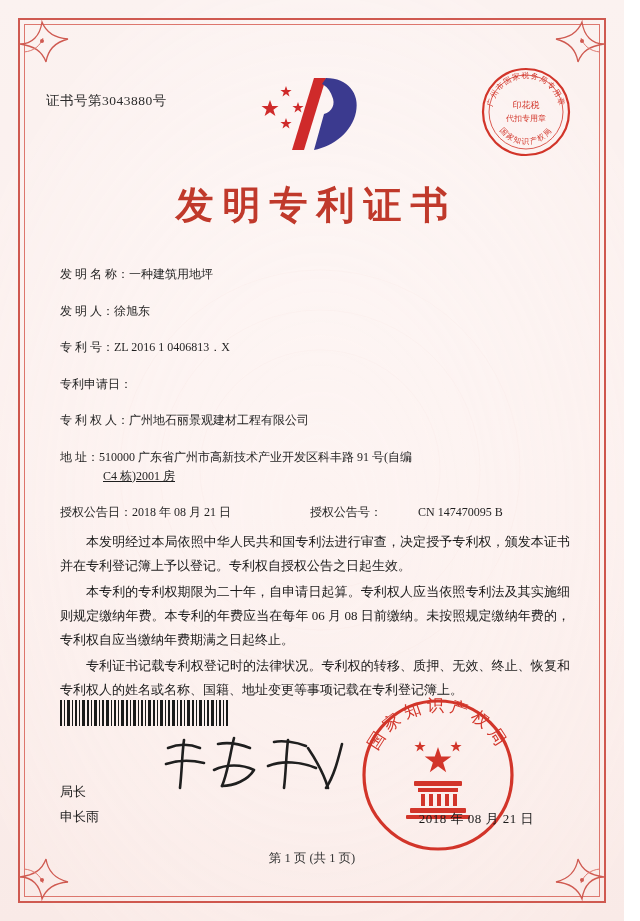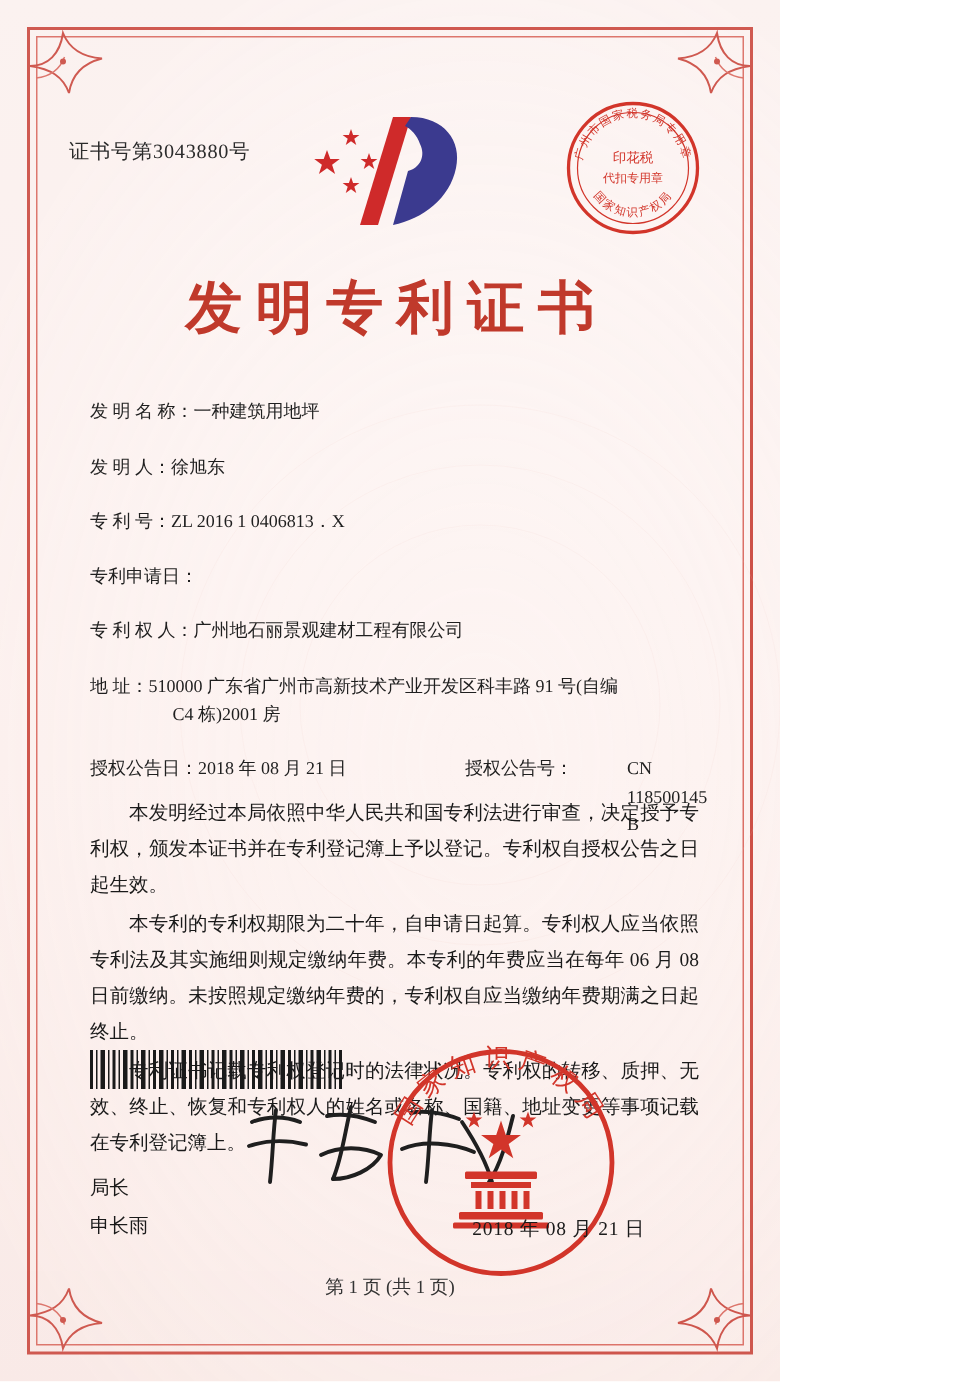--- a/index.html
+++ b/index.html
@@ -8,21 +8,21 @@
   }
   body {
     width: 640px;
     height: 921px;
     background: #ffffff;
     font-family: "Liberation Serif", serif;
   }
 
   .page {
     position: relative;
-    width: 520px;
+    width: 624px;
     height: 921px;
     overflow: hidden;
     background:
       linear-gradient(180deg, #fdf7f6 0%, #fdf3f1 55%, #fbeeeb 100%);
   }
 
   
   .border-outer {
     position: absolute;
     left: 18px; top: 18px; right: 18px; bottom: 18px;
@@ -125,21 +125,22 @@
     flex: 0 0 auto;
     white-space: pre;
     color: #1f1f1f;
   }
   .field-value {
     flex: 1 1 auto;
     color: #1f1f1f;
   }
   .field-value .sub {
     display: block;
-    margin-left: 16px;
+    margin-left: 4px;
+    text-decoration: underline;
   }
   .row-two {
     display: flex;
     align-items: flex-start;
     margin-bottom: 18px;
     line-height: 1.55;
   }
   .row-two .cell-a { flex: 0 0 250px; display: flex; }
   .row-two .cell-b { flex: 1 1 auto; display: flex; gap: 36px; }
 
@@ -341,21 +342,21 @@
         </span>
       </div>
 
       <div class="row-two">
         <span class="cell-a">
           <span class="field-label">授权公告日：</span>
           <span class="field-value">2018 年 08 月 21 日</span>
         </span>
         <span class="cell-b">
           <span class="field-label">授权公告号：</span>
-          <span class="field-value">CN 118500145 B</span>
+          <span class="field-value">CN 147470095 B</span>
         </span>
       </div>
     </div>
 
     <div class="body-text">
       <p>本发明经过本局依照中华人民共和国专利法进行审查，决定授予专利权，颁发本证书并在专利登记簿上予以登记。专利权自授权公告之日起生效。</p>
       <p>本专利的专利权期限为二十年，自申请日起算。专利权人应当依照专利法及其实施细则规定缴纳年费。本专利的年费应当在每年 06 月 08 日前缴纳。未按照规定缴纳年费的，专利权自应当缴纳年费期满之日起终止。</p>
       <p>专利证书记载专利权登记时的法律状况。专利权的转移、质押、无效、终止、恢复和专利权人的姓名或名称、国籍、地址变更等事项记载在专利登记簿上。</p>
     </div>
 

